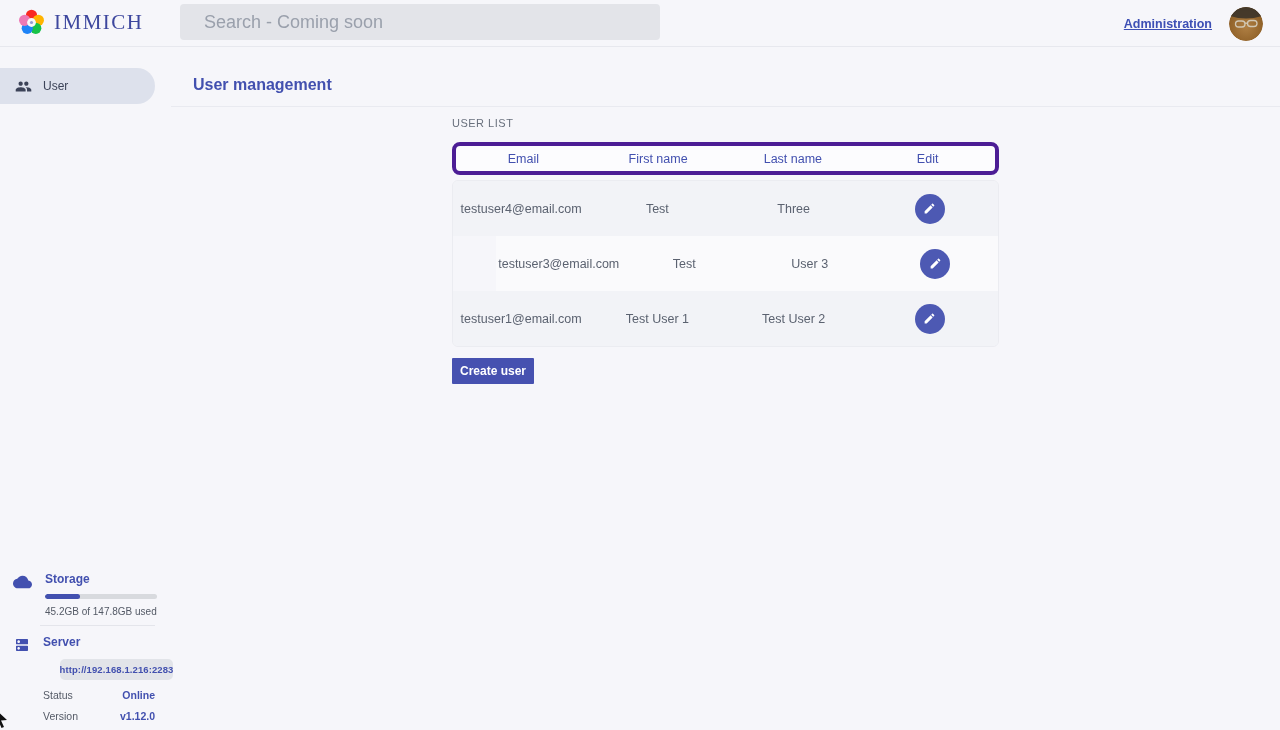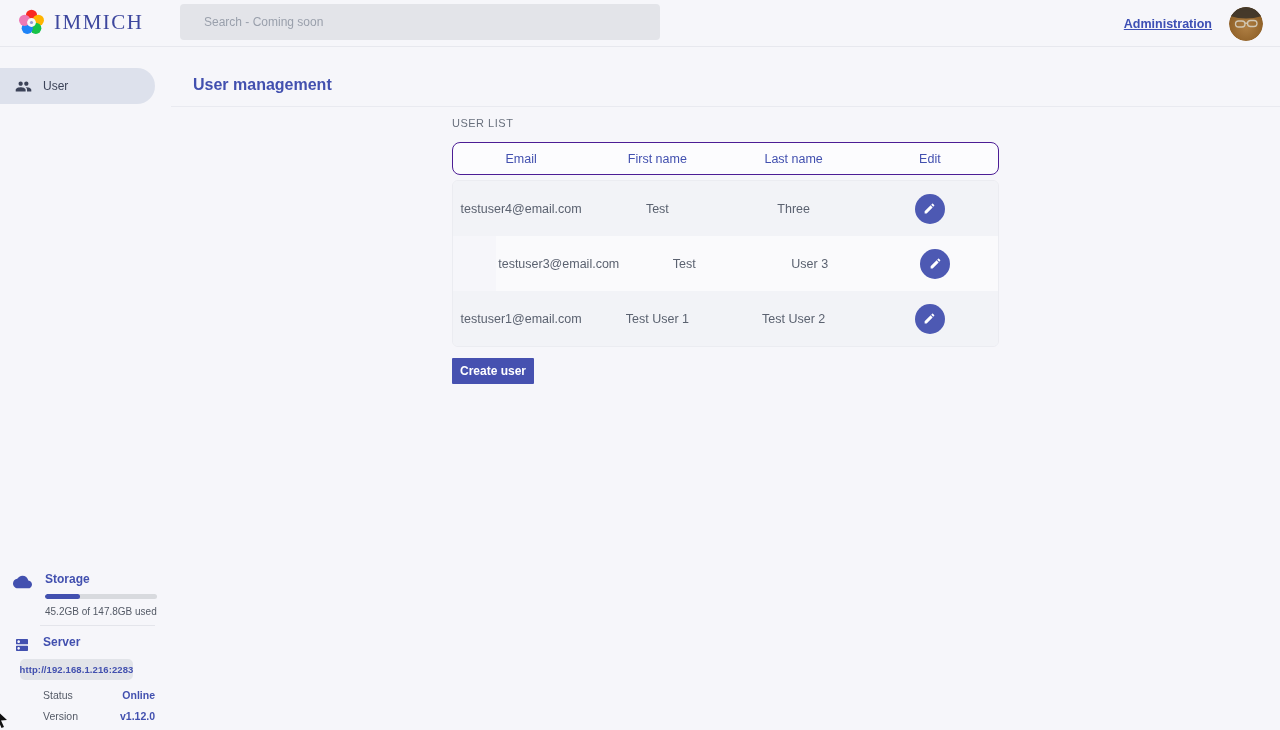--- a/index.html
+++ b/index.html
@@ -5,21 +5,21 @@
   * { margin: 0; padding: 0; box-sizing: border-box; }
   html,body { width:1280px; height:730px; }
   body { font-family: "Liberation Sans", sans-serif; }
   .screen { position: relative; width: 1280px; height: 730px; background: #f6f6fa; overflow: hidden; }
 
   
   .navbar { position: absolute; top:0; left:0; width:1280px; height:47px; background:#f6f6fa; border-bottom:1px solid #e7e8ee; }
   .logo-wrap { position:absolute; left:18px; top:9px; display:flex; align-items:center; gap:9px; cursor:pointer; }
   .brand { font-family:"Liberation Serif", serif; font-size:21px; letter-spacing:1.5px; color:#3d479e; font-weight:500; }
   .search-box { position:absolute; left:180px; top:4px; width:480px; height:36px; }
-  .search-box input { width:100%; height:100%; border:none; outline:none; background:#e3e4e9; border-radius:4px; padding:0 24px; font-size:12px; color:#5a6170; font-family:"Liberation Sans", sans-serif; }
+  .search-box input { width:100%; height:100%; border:none; outline:none; background:#e3e4e9; border-radius:4px; padding:0 24px; font-size:18px; color:#5a6170; font-family:"Liberation Sans", sans-serif; }
   .search-box input::placeholder { color:#9aa0ac; }
   .nav-right { position:absolute; right:17px; top:0; height:47px; display:flex; align-items:center; gap:17px; }
   .admin-link { font-size:12.5px; font-weight:700; color:#3d4fb4; text-decoration:underline; cursor:pointer; }
   .avatar { width:34px; height:34px; border-radius:50%; overflow:hidden; cursor:pointer; display:block; }
 
   
   .side-item { position:absolute; left:0; top:68px; width:155px; height:36px; background:#dde1ec; border-radius:0 18px 18px 0; display:flex; align-items:center; cursor:pointer; }
   .side-item .ic { margin-left:15px; display:flex; }
   .side-item .lbl { margin-left:11px; font-size:12px; font-weight:500; color:#3c4358; }
 
@@ -28,31 +28,31 @@
   .cloud-pos { position:absolute; left:13px; top:3px; }
   .storage-body { margin-left:45px; }
   .progress-track { margin-top:8px; width:112px; height:5px; border-radius:3px; background:#d8dade; overflow:hidden; }
   .progress-fill { height:100%; background:#4250af; border-radius:3px; }
   .usage-text { margin-top:7px; font-size:10px; color:#545a66; }
   .side-divider { position:absolute; left:40px; top:625px; width:115px; height:1px; background:#e4e5eb; }
 
   .server-wrap { position:absolute; left:0; top:635px; width:170px; }
   .server-ic-pos { position:absolute; left:14px; top:2px; }
   .server-body { margin-left:43px; }
-  .server-url { margin-left:20px; margin-top:10px; width:113px; height:21px; background:#e2e4e9; border-radius:5px; display:flex; align-items:center; justify-content:center; font-size:9.5px; font-weight:700; color:#4250af; letter-spacing:0.1px; }
+  .server-url { margin-left:60px; margin-top:10px; width:113px; height:21px; background:#e2e4e9; border-radius:5px; display:flex; align-items:center; justify-content:center; font-size:9.5px; font-weight:700; color:#4250af; letter-spacing:0.1px; }
   .kv-row { margin-left:43px; width:112px; display:flex; justify-content:space-between; align-items:center; margin-top:9px; }
   .kv-key { font-size:10.5px; color:#545a66; }
   .kv-val { font-size:10.5px; font-weight:700; color:#4250af; }
 
   
   .page-title { position:absolute; left:193px; top:76px; font-size:16px; font-weight:600; color:#4250af; }
   .title-divider { position:absolute; left:171px; top:106px; width:1109px; height:1px; background:#e9eaf0; }
   .section-label { position:absolute; left:452px; top:117px; font-size:11px; font-weight:500; letter-spacing:0.5px; color:#69707d; }
 
-  .tbl-head { position:absolute; left:452px; top:142px; width:547px; height:33px; background:#fcfcfe; border:1px solid #4c1d95; border-radius:8px; display:flex; }
+  .tbl-head { position:absolute; left:452px; top:142px; width:547px; height:33px; background:#fcfcfe; border:4px solid #4c1d95; border-radius:8px; display:flex; }
   .tbl-head .th { width:25%; display:flex; align-items:center; justify-content:center; font-size:12.5px; font-weight:500; color:#4250af; }
   .tbl-body { position:absolute; left:452px; top:180px; width:547px; border:1px solid #ebecf1; border-radius:6px; overflow:hidden; }
   .tr { height:55px; display:flex;align-items:center; }
   .tr.alt { background:#f2f3f7; }
   .tr.lite { background:#fafafc;margin-left:43px; }
   .tr .td { width:25%; display:flex; align-items:center; justify-content:center; font-size:12.5px; color:#5b6270; }
   .edit-btn { width:30px; height:30px; border-radius:50%; border:none; background:#4d59b3; display:flex; align-items:center; justify-content:center; cursor:pointer; }
 
   .create-btn { position:absolute; left:452px; top:358px; height:26px; padding:0 8px; background:#4651b0; color:#ffffff; border:none; border-radius:1px; font-size:12px; font-weight:700; font-family:"Liberation Sans", sans-serif; cursor:pointer; }
 

